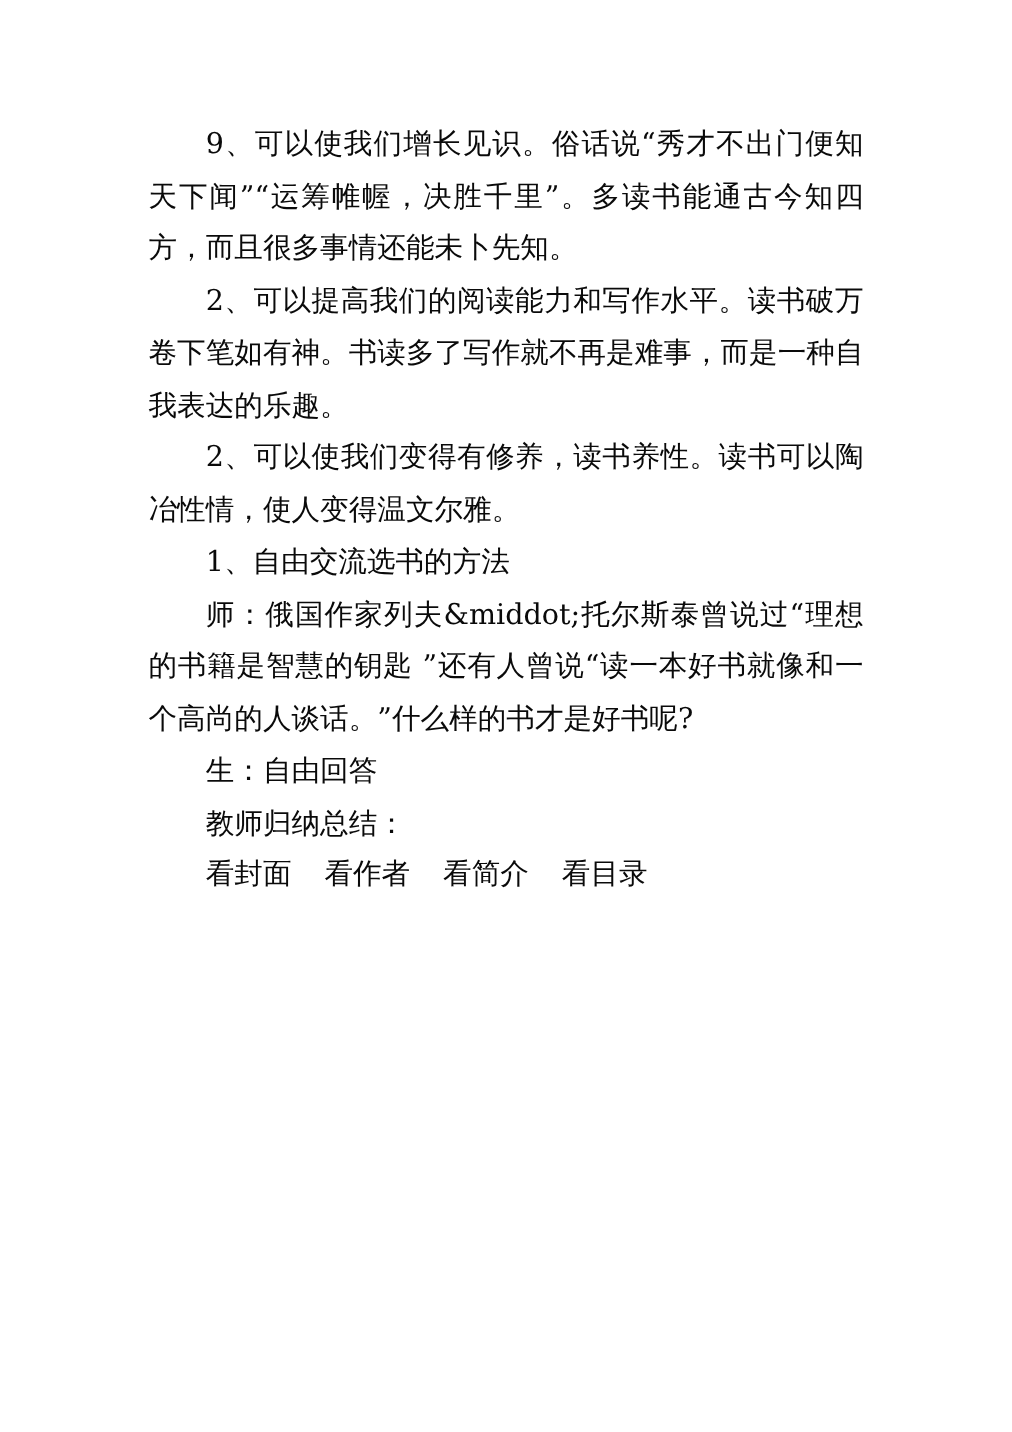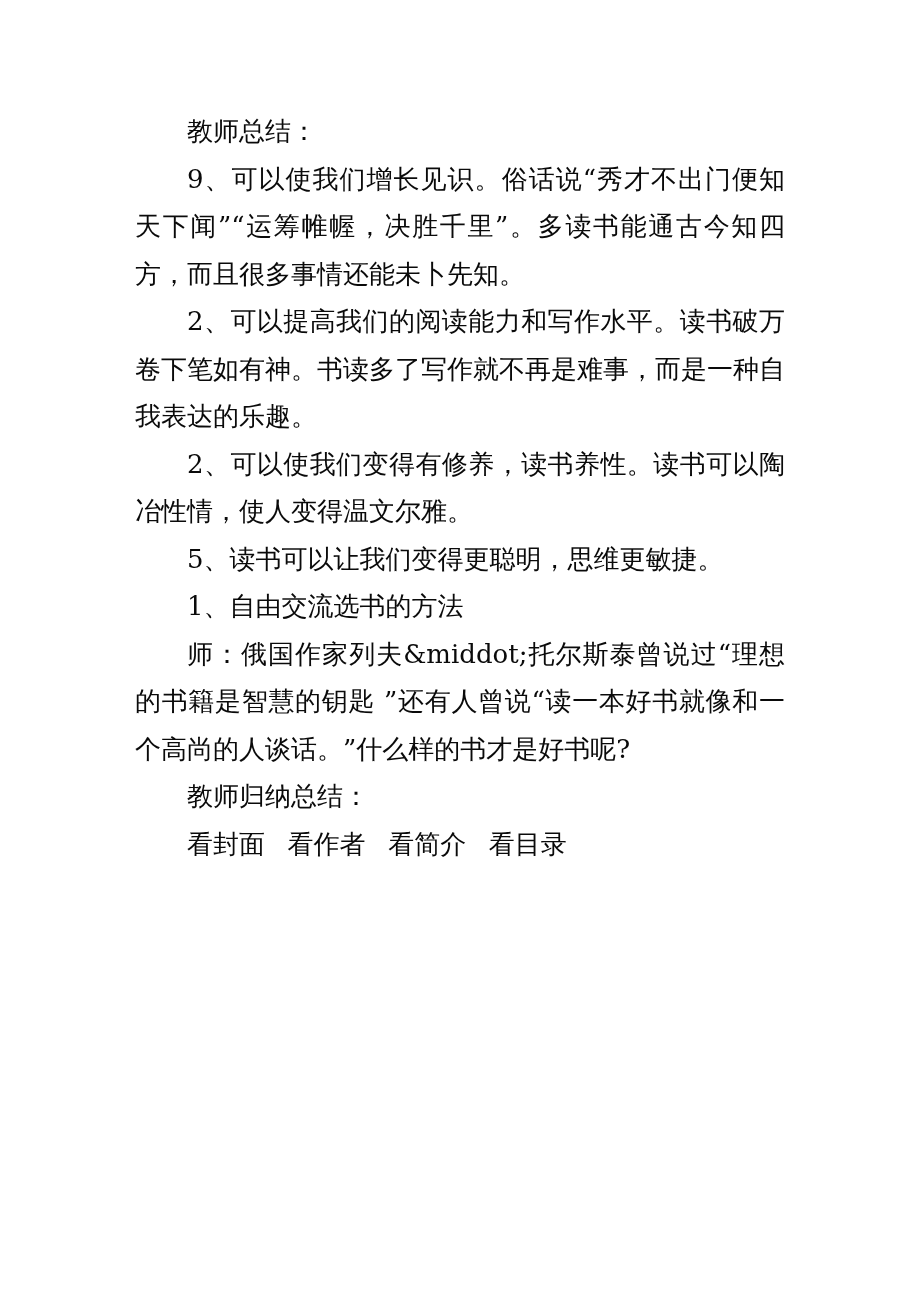--- a/index.html
+++ b/index.html
@@ -26,28 +26,28 @@
     line-height: 47.5px;
     color: #0a0a0a;
     text-indent: 2em;
     text-align: justify;
     letter-spacing: 0px;
     font-weight: 400;
     word-break: break-all;
   }
   .para.spaced-words {
     word-spacing: 0.55em;
+    font-family: Liberation Mono, monospace;
   }
 </style>
 </head>
 <body>
 
 <div class="doc-page">
-  <p class="para">教师总结：</p>
   <p class="para">9、可以使我们增长见识。俗话说“秀才不出门便知天下闻”“运筹帷幄，决胜千里”。多读书能通古今知四方，而且很多事情还能未卜先知。</p>
   <p class="para">2、可以提高我们的阅读能力和写作水平。读书破万卷下笔如有神。书读多了写作就不再是难事，而是一种自我表达的乐趣。</p>
   <p class="para">2、可以使我们变得有修养，读书养性。读书可以陶冶性情，使人变得温文尔雅。</p>
-  <p class="para">5、读书可以让我们变得更聪明，思维更敏捷。</p>
   <p class="para">1、自由交流选书的方法</p>
   <p class="para">师：俄国作家列夫&amp;middot;托尔斯泰曾说过“理想的书籍是智慧的钥匙 ”还有人曾说“读一本好书就像和一个高尚的人谈话。”什么样的书才是好书呢?</p>
+  <p class="para">生：自由回答</p>
   <p class="para">教师归纳总结：</p>
   <p class="para spaced-words">看封面 看作者 看简介 看目录</p>
 </div>
 
 </body></html>

